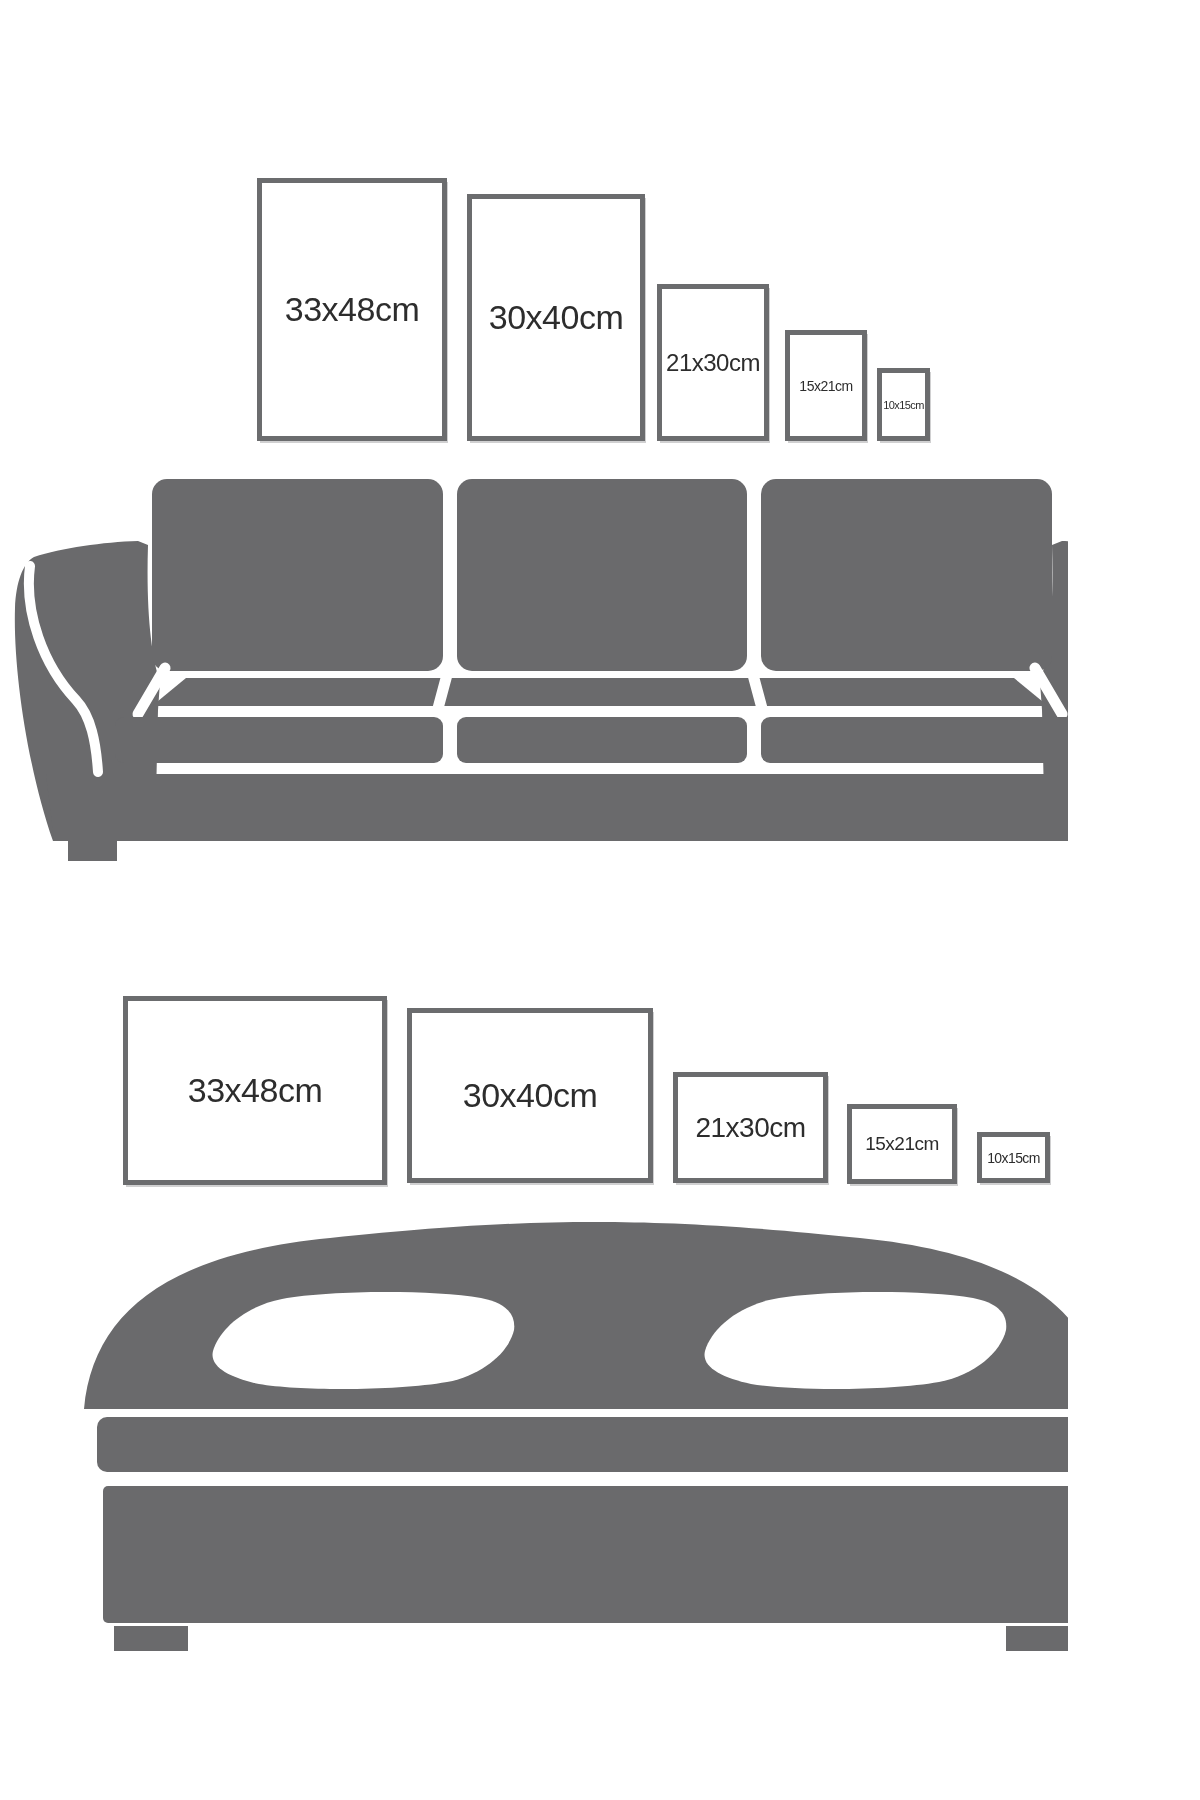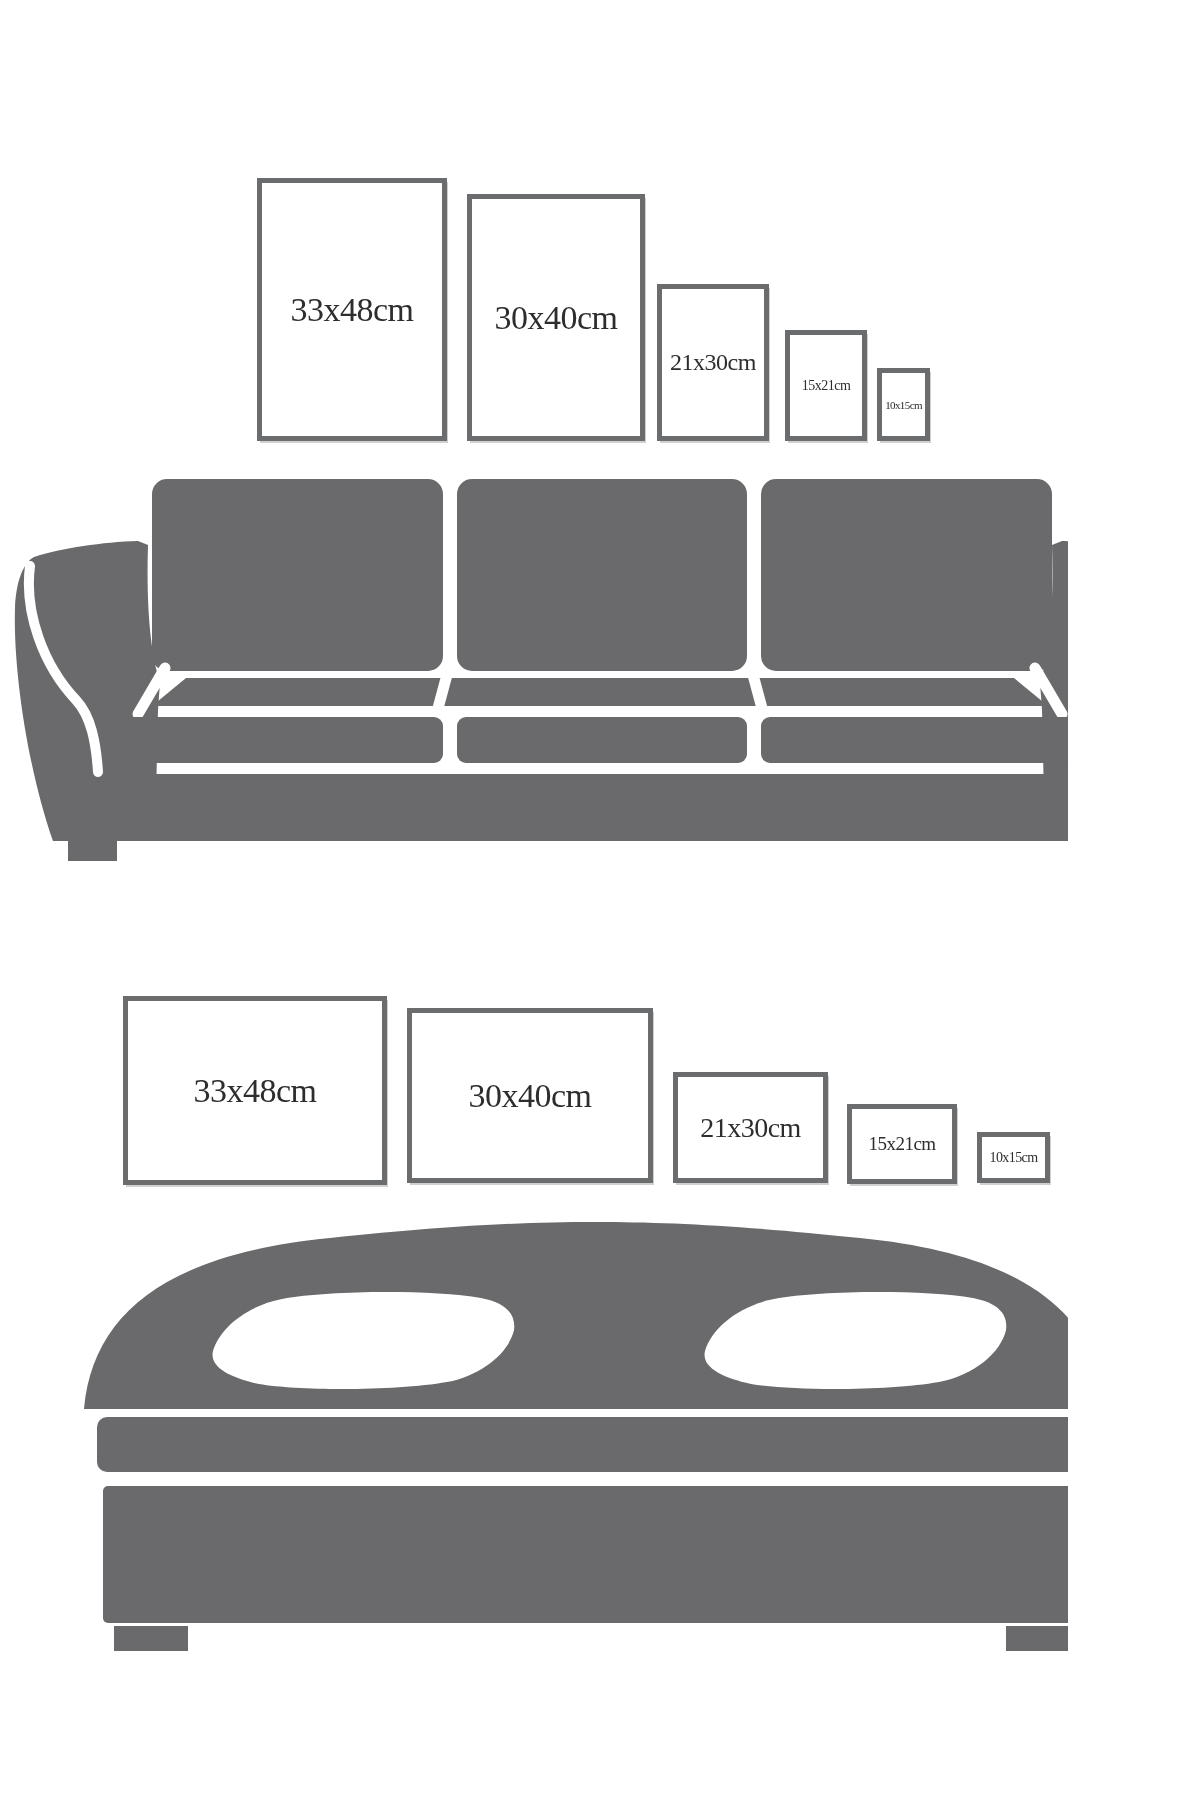--- a/index.html
+++ b/index.html
@@ -1,20 +1,20 @@
 <!DOCTYPE html>
 <html style="--furniture-gray: #6a6a6c; --frame-border: #6b6c6e; --label-text: #2d2d2d; --background: #ffffff;"><head>
 <meta charset="utf-8">
 <style>
   html,body{margin:0;padding:0;background:#fff;}
   .canvas{
     position:relative;
     width:1068px;height:1800px;
     background:var(--background,#fff);
-    font-family:Liberation Serif, serif;
+    font-family:Liberation Sans, sans-serif;
     overflow:hidden;
   }
   .frame{
     position:absolute;
     box-sizing:border-box;
     background:#fff;
     border:5px solid var(--frame-border,#6b6c6e);
     box-shadow:2px 3px 0 -1px rgba(100,100,102,.30);
     display:flex;align-items:center;justify-content:center;
   }

